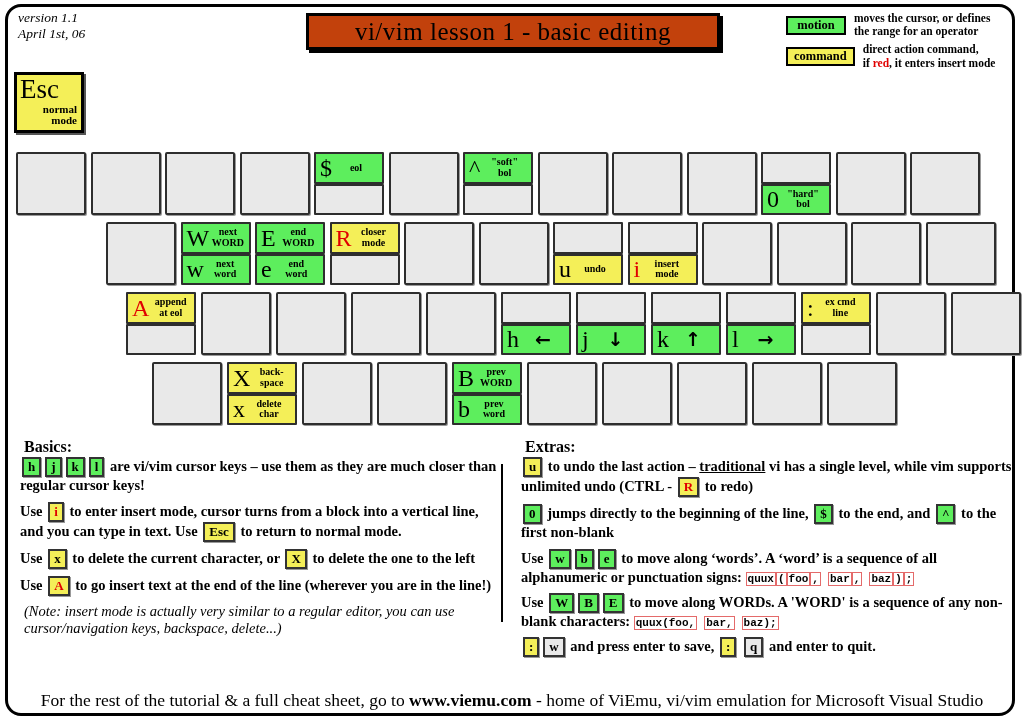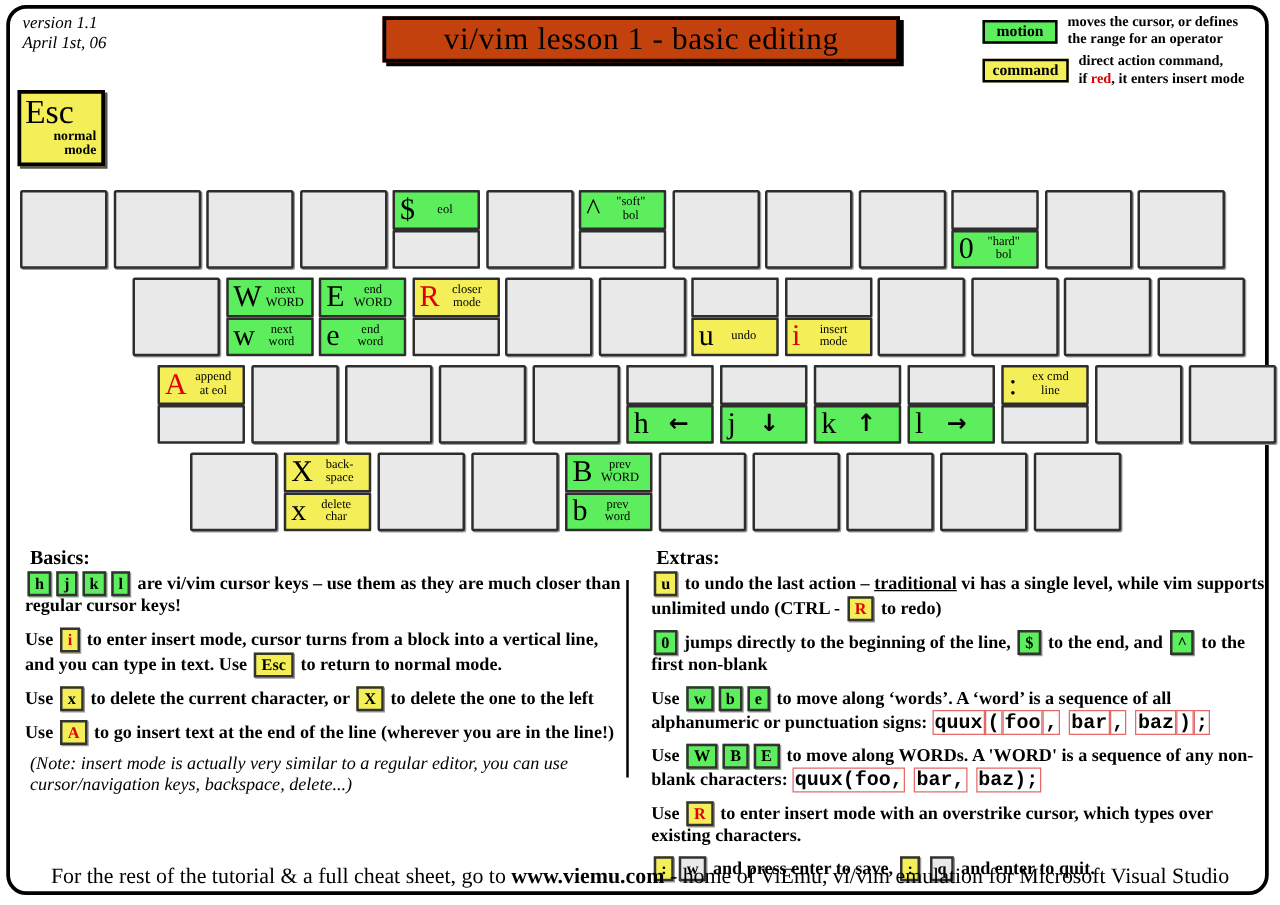--- a/index.html
+++ b/index.html
@@ -20,29 +20,29 @@
          box-shadow:2px 2px 0 #555;box-sizing:border-box;}
   .esc-char{font-size:27px;line-height:1;padding:1px 0 0 3px;}
   .esc-label{position:absolute;right:4px;bottom:3px;text-align:right;font-weight:bold;
          font-size:11px;line-height:1.05;}
   .key{position:absolute;box-sizing:border-box;}
   .key.plain{border:2px solid #2e2e2e;border-radius:2px;box-shadow:1px 1px 0 #999;}
   .half{position:absolute;left:0;width:100%;height:50%;box-sizing:border-box;
         border:2px solid #2e2e2e;border-radius:1px;display:flex;align-items:center;padding:0 2px;}
   .half.top{top:0;} .half.bottom{top:50%;}
   .half .ch{font-size:24px;line-height:1;padding-left:2px;}
-  .half .lbl{flex:1;text-align:center;font-weight:normal;font-size:10px;line-height:1.05;white-space:pre-line;}
+  .half .lbl{flex:1;text-align:center;font-weight:bold;font-size:10px;line-height:1.05;white-space:pre-line;}
   .half .arrow{flex:1;text-align:center;font-family:"DejaVu Sans",sans-serif;font-weight:bold;font-size:19px;line-height:1;}
   .col{position:absolute;top:437px;font-weight:bold;font-size:14.5px;line-height:1.2;}
   .col-heading{font-size:16px;margin:0 0 1px 4px;}
   .item{margin-bottom:7px;}
   .item.italic{font-weight:normal;font-style:italic;font-size:14.5px;margin-left:4px;}
   .ik{display:inline-block;border:2px solid #333;padding:0 4px;margin:0 2px;font-weight:bold;
       font-size:13px;line-height:16px;box-shadow:1px 1px 0 #999;}
-  .code{font-family:"Liberation Mono","DejaVu Sans Mono",monospace;font-size:16px;font-weight:bold;white-space:nowrap;}
+  .code{font-family:"Liberation Mono","DejaVu Sans Mono",monospace;font-size:11px;font-weight:bold;white-space:nowrap;}
   .ct{border:1.5px solid #e46a6a;padding:0 1px;}
   .codegap{display:inline-block;width:7px;}
   .underline{text-decoration:underline;}
   .divider{position:absolute;left:501px;top:464px;width:2px;height:158px;background:#000;}
   .footer{position:absolute;left:0;width:1024px;bottom:13px;text-align:center;font-size:17.5px;}
 </style>
 </head>
 <body>
 
 <div id="sheet">
@@ -258,21 +258,20 @@
 
   <div class="divider"></div>
 
   <div class="col" style="left:521px;width:497px;">
     <div class="col-heading">Extras:</div>
     <div id="extras-items">
         <div class="item"><span class="ik" style="background: rgb(244, 239, 88);">u</span><span> to undo the last action – </span><span class="underline">traditional</span><span> vi has a single level, while vim supports unlimited undo (CTRL - </span><span class="ik" style="background: rgb(244, 239, 88); color: rgb(224, 0, 0);">R</span><span> to redo)</span></div>
         <div class="item"><span class="ik" style="background: rgb(93, 238, 93);">0</span><span> jumps directly to the beginning of the line, </span><span class="ik" style="background: rgb(93, 238, 93);">$</span><span> to the end, and </span><span class="ik" style="background: rgb(93, 238, 93);">^</span><span> to the first non-blank</span></div>
         <div class="item"><span>Use </span><span class="ik" style="background: rgb(93, 238, 93);">w</span><span class="ik" style="background: rgb(93, 238, 93);">b</span><span class="ik" style="background: rgb(93, 238, 93);">e</span><span> to move along ‘words’. A ‘word’ is a sequence of all alphanumeric or punctuation signs:   </span><span class="code"><span class="ct">quux</span><span class="ct">(</span><span class="ct">foo</span><span class="ct">,</span><span class="codegap"></span><span class="ct">bar</span><span class="ct">,</span><span class="codegap"></span><span class="ct">baz</span><span class="ct">)</span><span class="ct">;</span></span></div>
         <div class="item"><span>Use </span><span class="ik" style="background: rgb(93, 238, 93);">W</span><span class="ik" style="background: rgb(93, 238, 93);">B</span><span class="ik" style="background: rgb(93, 238, 93);">E</span><span> to move along WORDs. A 'WORD' is a sequence of any non-blank characters:   </span><span class="code"><span class="ct">quux(foo,</span><span class="codegap"></span><span class="ct">bar,</span><span class="codegap"></span><span class="ct">baz);</span></span></div>
-        <div class="item"><span>Use </span><span class="ik" style="background: rgb(244, 239, 88); color: rgb(224, 0, 0);">R</span><span> to enter insert mode with an overstrike cursor, which types over existing characters.</span></div>
         <div class="item"><span class="ik" style="background: rgb(244, 239, 88);">:</span><span class="ik" style="background: rgb(233, 233, 233);">w</span><span> and press enter to save, </span><span class="ik" style="background: rgb(244, 239, 88);">:</span><span> </span><span class="ik" style="background: rgb(233, 233, 233);">q</span><span> and enter to quit.</span></div>
       </div>
   </div>
 
   <div class="footer">
     <span>For the rest of the tutorial &amp; a full cheat sheet, go to </span><b>www.viemu.com</b><span> - home of ViEmu, vi/vim emulation for Microsoft Visual Studio</span>
   </div>
 </div>
 
 </body></html>

